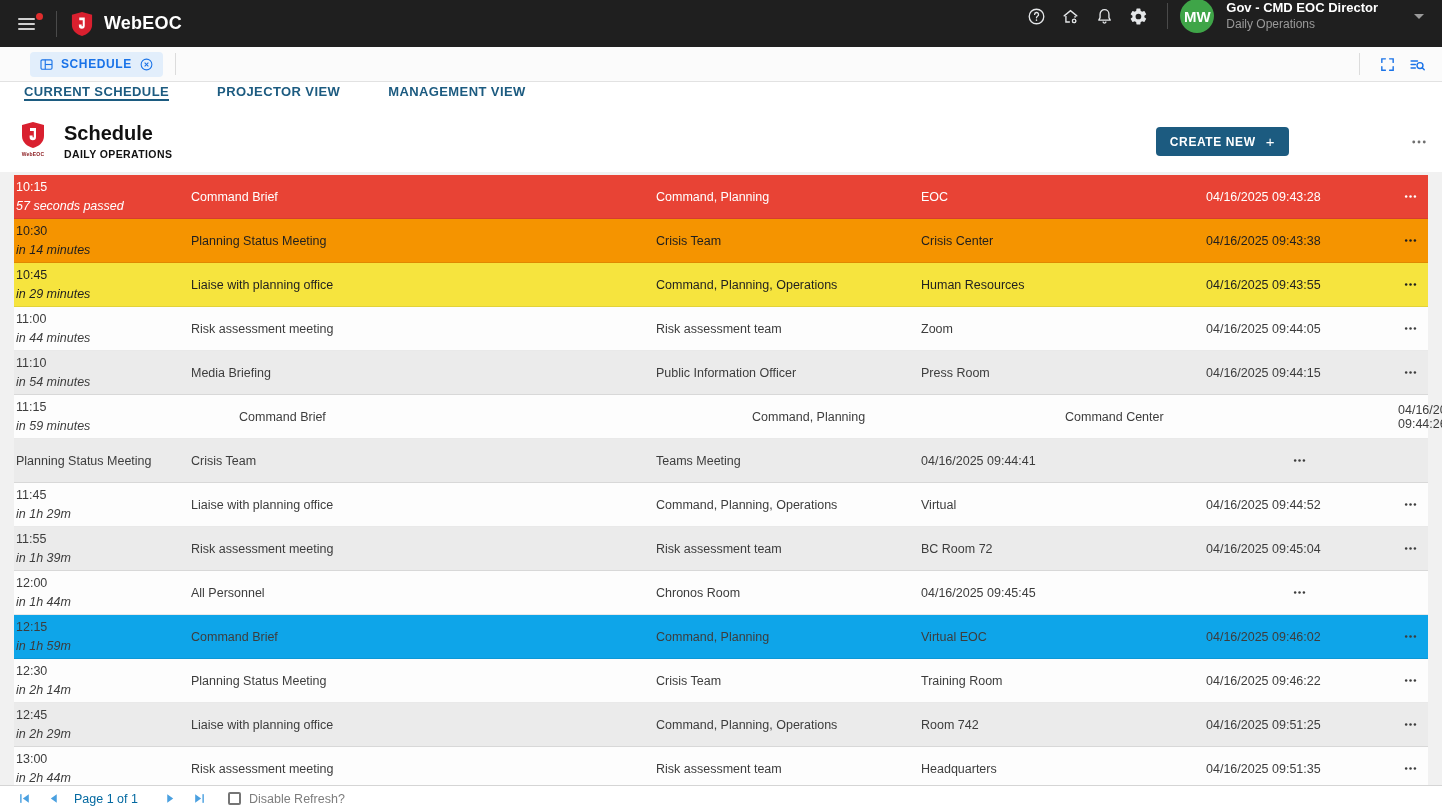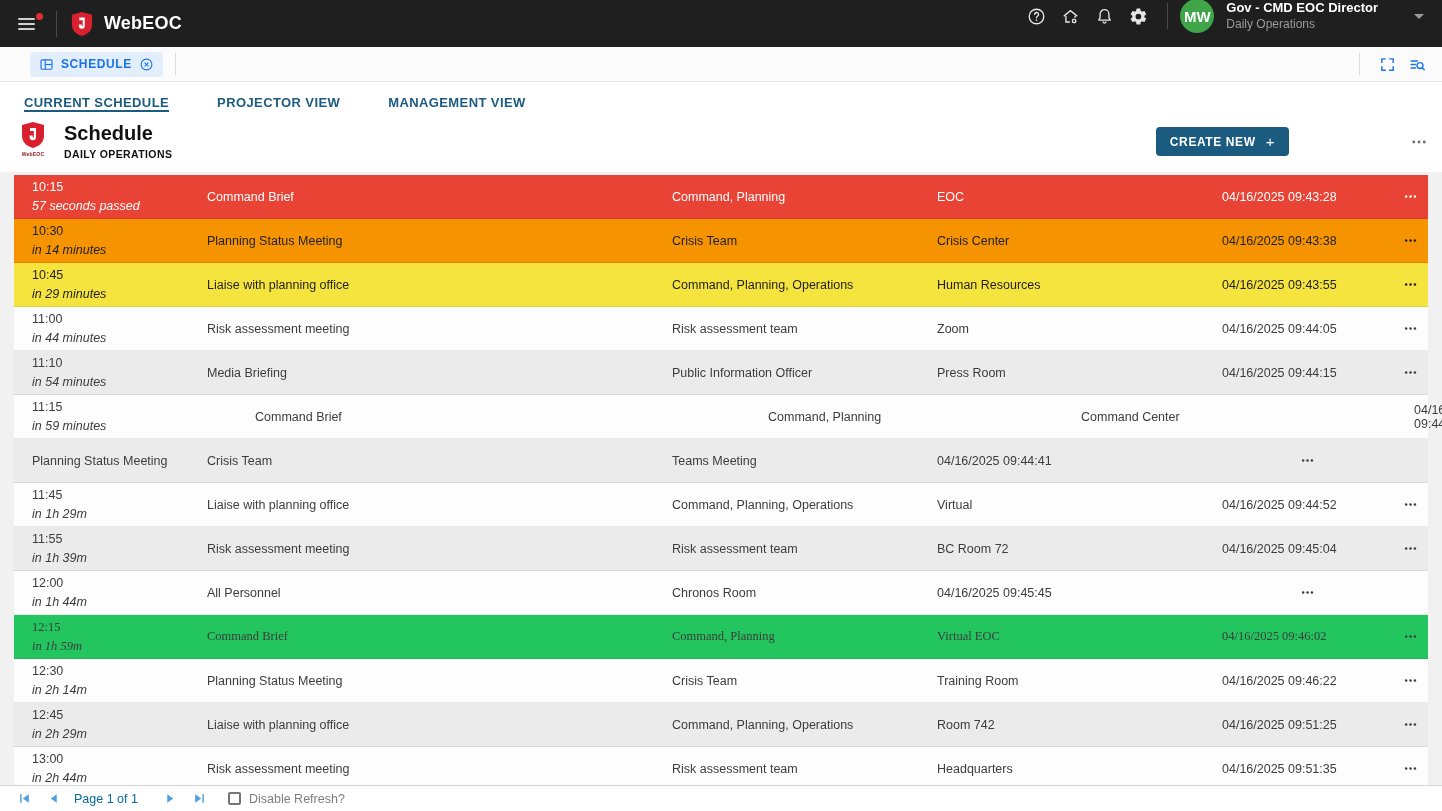--- a/index.html
+++ b/index.html
@@ -29,39 +29,39 @@
   .tab-pill svg { width:15px; height:15px; }
   .tab-pill .tab-label { color:#1a73e8; font-size:12px; font-weight:bold; letter-spacing:.6px; }
   .ts-divider { width:1px; height:22px; background:#dcdcdc; margin-left:12px; }
   .ts-right { position:absolute; right:0; display:flex; align-items:center; }
   .ts-right .ts-divider-r { width:1px; height:22px; background:#dcdcdc; margin-right:12px; }
   .ts-icon { width:30px; height:30px; display:flex; align-items:center; justify-content:center; cursor:pointer; }
   .ts-icon svg { width:17px; height:17px; }
   .ts-right { padding-right:10px; }
 
   
-  .subtabs { position:absolute; top:82px; left:0; width:1442px; height:30px; background:#ffffff; display:flex; align-items:flex-end; padding-left:24px; }
+  .subtabs { position:absolute; top:82px; left:0; width:1442px; height:30px; background:#ffffff; display:flex; align-items:flex-start; padding-left:24px; }
   .subtab { display:flex; align-items:center; font-size:13px; font-weight:bold; letter-spacing:.4px; color:#1c5b80; margin-right:48px; cursor:pointer; border-bottom:2px solid transparent; padding-top:2px; }
   .subtab.active { border-bottom-color:#1c5b80; }
 
   
   .board-header { position:absolute; top:112px; left:0; width:1442px; height:60px; background:#ffffff; }
   .bh-logo { position:absolute; left:18px; top:9px; width:30px; text-align:center; }
   .bh-logo svg { width:24px; height:28px; }
   .bh-logo .logo-word { font-size:5px; font-weight:bold; color:#8c1d21; letter-spacing:.2px; margin-top:-2px; }
   .bh-titles { position:absolute; left:64px; top:10px; }
   .bh-title { font-size:20px; font-weight:bold; color:#111; }
   .bh-subtitle { font-size:10.5px; font-weight:bold; color:#111; letter-spacing:.4px; margin-top:3px; }
   .create-btn { position:absolute; right:153px; top:15px; height:29px; background:#1c5b80; color:#fff; border:none; border-radius:4px; font-family:"Liberation Sans",sans-serif; font-size:12px; font-weight:bold; letter-spacing:.6px; padding:0 14px; display:flex; align-items:center; gap:10px; cursor:pointer; }
   .create-btn .plus { font-size:15px; font-weight:normal; }
   .bh-more { position:absolute; right:9px; top:22px; width:28px; height:16px; display:flex; align-items:center; justify-content:center; color:#6f6f6f; cursor:pointer; }
 
   
   .table-wrap { position:absolute; top:172px; left:0; width:1442px; height:613px; background:#f1f1f1; padding:3px 14px 0 14px; overflow:hidden; }
-  .sched-row { width:1414px; height:44px; display:grid; grid-template-columns:175px 465px 265px 285px 1fr 36px; align-items:center; padding-left:18px; border-bottom:1px solid rgba(0,0,0,.08); font-size:12.5px; cursor:pointer; }
+  .sched-row { width:1414px; height:44px; display:grid; grid-template-columns:175px 465px 265px 285px 1fr 36px; align-items:center; padding-left:2px; border-bottom:1px solid rgba(0,0,0,.08); font-size:12.5px; cursor:pointer; }
   .cell-time { line-height:1.45; }
   .cell-time .t { display:block; }
   .cell-time .cd { display:block; font-style:italic; }
   .row-dots { display:flex; justify-content:center; align-items:center; }
   .row-dots svg { width:15px; height:15px; }
 
   
   .footer { position:absolute; bottom:0; left:0; width:1442px; height:26px; background:#ffffff; border-top:1px solid #d5d5d5; display:flex; align-items:center; }
   .pg-icon { width:13px; height:13px; margin-left:16px; cursor:pointer; }
   .pg-icon.first { margin-left:18px; }
@@ -364,21 +364,21 @@
     <div>Chronos Room</div>
     <div>04/16/2025 09:45:45</div>
     <div class="row-dots">
       <svg viewBox="0 0 24 24">
             <circle cx="5" cy="12" r="2" fill="currentColor"></circle>
             <circle cx="12" cy="12" r="2" fill="currentColor"></circle>
             <circle cx="19" cy="12" r="2" fill="currentColor"></circle>
           </svg>
     </div>
   </div>
-      <div class="sched-row" style="background: #22c55e; color: rgb(61, 61, 61); font-family: Liberation Serif, serif;">
+      <div class="sched-row" style="background: #0ea5e9; color: rgb(61, 61, 61);">
     <div class="cell-time">
       <span class="t">12:15</span>
       <span class="cd">in 1h 59m</span>
     </div>
     <div>Command Brief</div>
     <div>Command, Planning</div>
     <div>Virtual EOC</div>
     <div>04/16/2025 09:46:02</div>
     <div class="row-dots">
       <svg viewBox="0 0 24 24">

